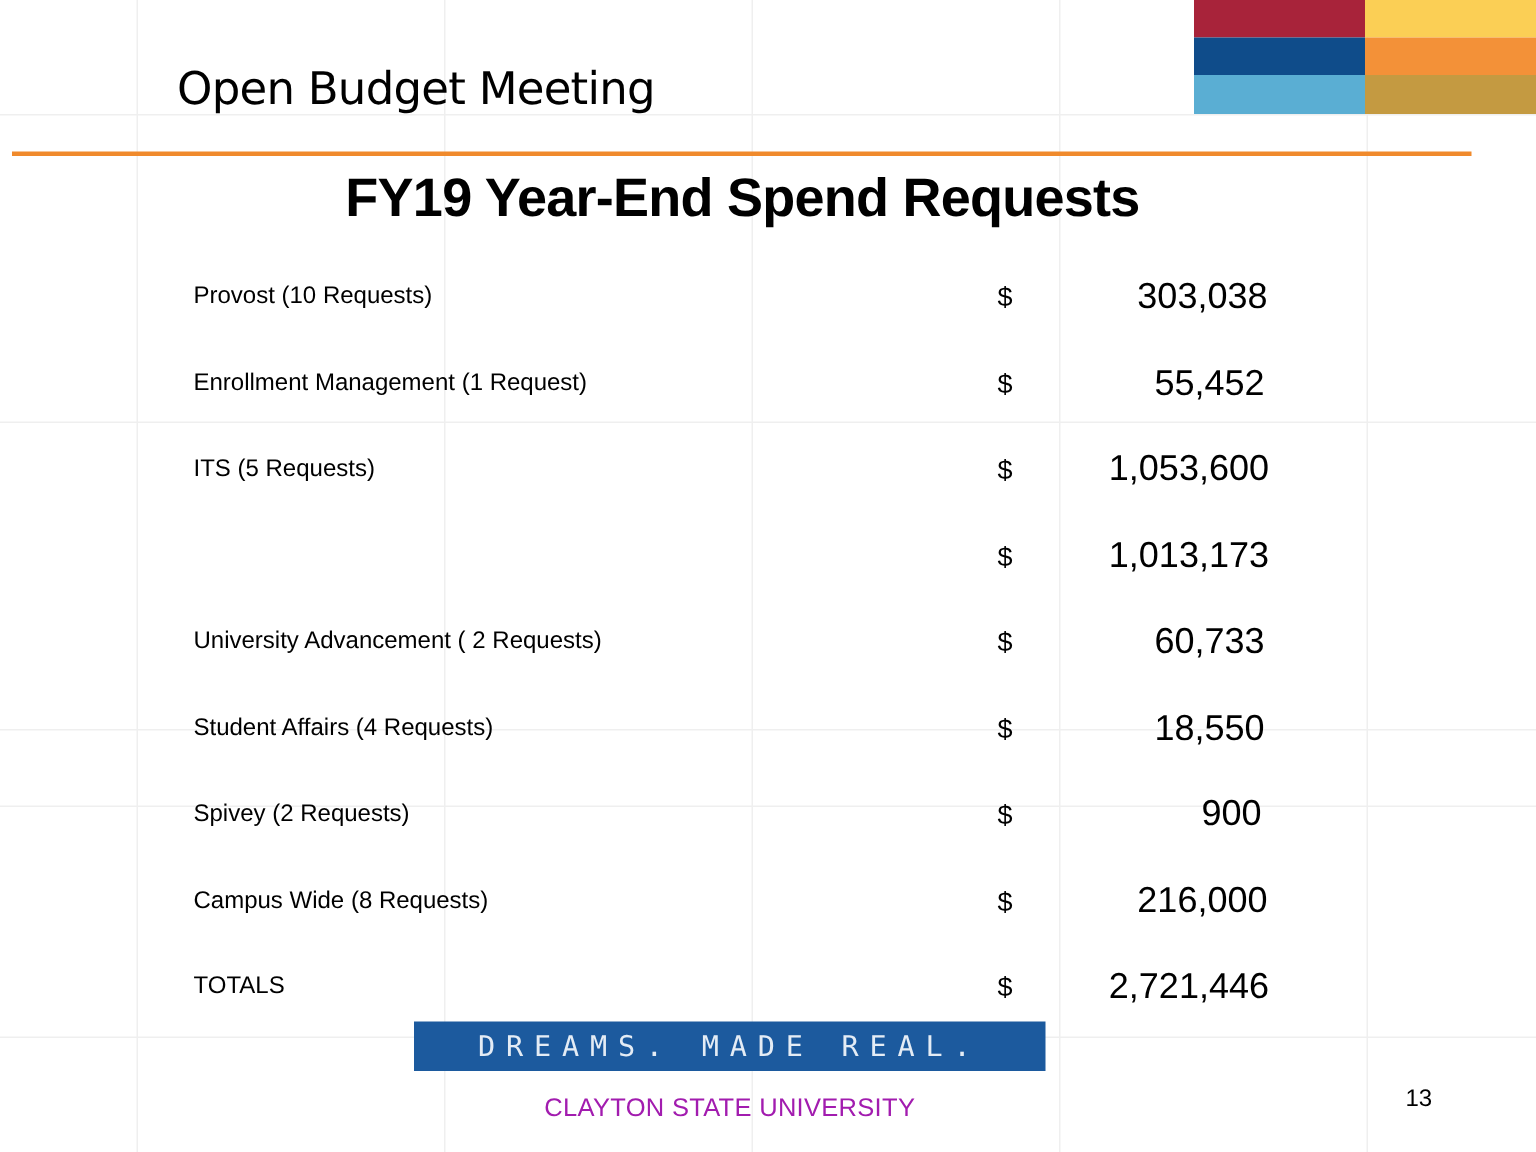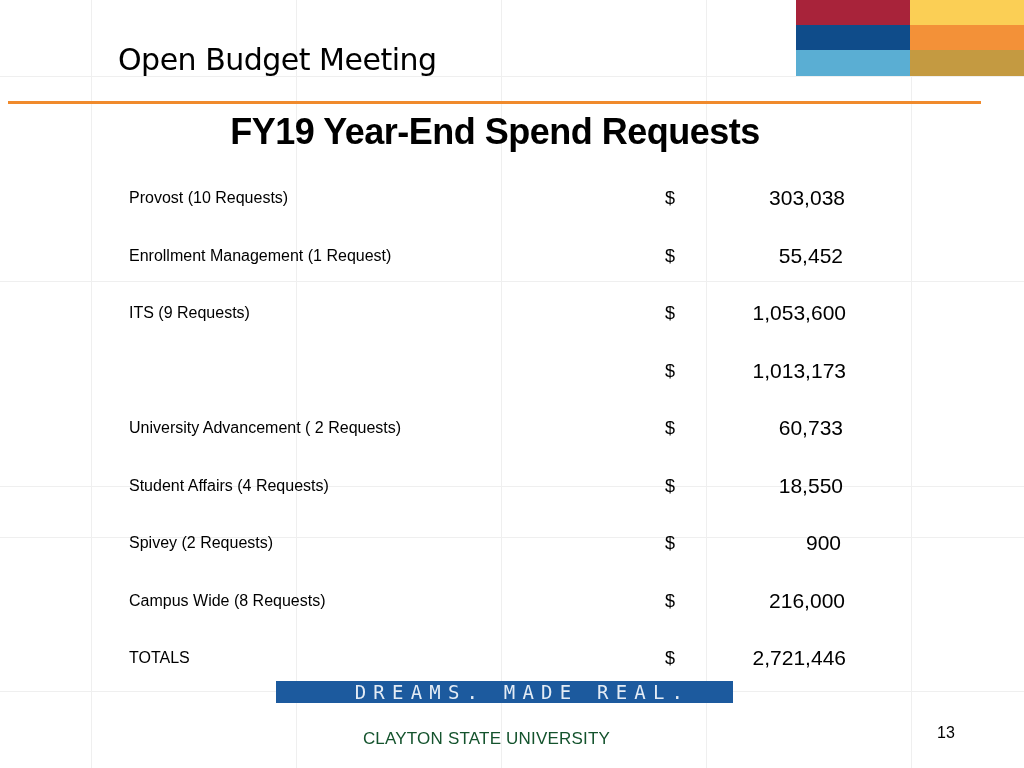--- a/index.html
+++ b/index.html
@@ -91,52 +91,51 @@
       position: absolute;
       left: 536px;
       top: 6px;
       font-size: 18px;
       line-height: 24px;
     }
     .cell-amount {
       position: absolute;
       right: 4px;
       top: 6px;
-      font-size: 21px;
+      font-size: 24px;
       line-height: 24px;
       text-align: right;
       white-space: nowrap;
     }
     .logo-box {
       position: absolute;
       left: 276px;
       top: 681px;
       width: 421px;
-      height: 22px;
+      height: 33px;
       background: #1c5a9e;
       display: flex;
       align-items: center;
       justify-content: center;
-      padding-left: 36px;
     }
     .logo-tagline {
       color: #e4ecf5;
       font-family: "DejaVu Sans Mono", monospace;
       font-size: 19px;
       letter-spacing: 7.2px;
       white-space: pre;
       font-weight: normal;
     }
     .logo-name {
       position: absolute;
       left: 276px;
       width: 421px;
       top: 728px;
       text-align: center;
-      color: #14532d;
+      color: #a21caf;
       font-size: 17px;
       line-height: 22px;
       letter-spacing: 0.2px;
     }
     .page-number {
       position: absolute;
       left: 937px;
       top: 721px;
       font-size: 16px;
       line-height: 24px;
@@ -176,21 +175,21 @@
     <span class="cell-label">Provost (10 Requests)</span>
     <span class="cell-dollar">$</span>
     <span class="cell-amount">303,038</span>
   </div>
   <div class="row">
     <span class="cell-label">Enrollment Management (1 Request)</span>
     <span class="cell-dollar">$</span>
     <span class="cell-amount" style="right:6px">55,452</span>
   </div>
   <div class="row">
-    <span class="cell-label">ITS (9 Requests)</span>
+    <span class="cell-label">ITS (5 Requests)</span>
     <span class="cell-dollar">$</span>
     <span class="cell-amount" style="right:3px">1,053,600</span>
   </div>
   <div class="row">
     <span class="cell-dollar">$</span>
     <span class="cell-amount" style="right:3px">1,013,173</span>
   </div>
   <div class="row">
     <span class="cell-label">University Advancement ( 2 Requests)</span>
     <span class="cell-dollar">$</span>

